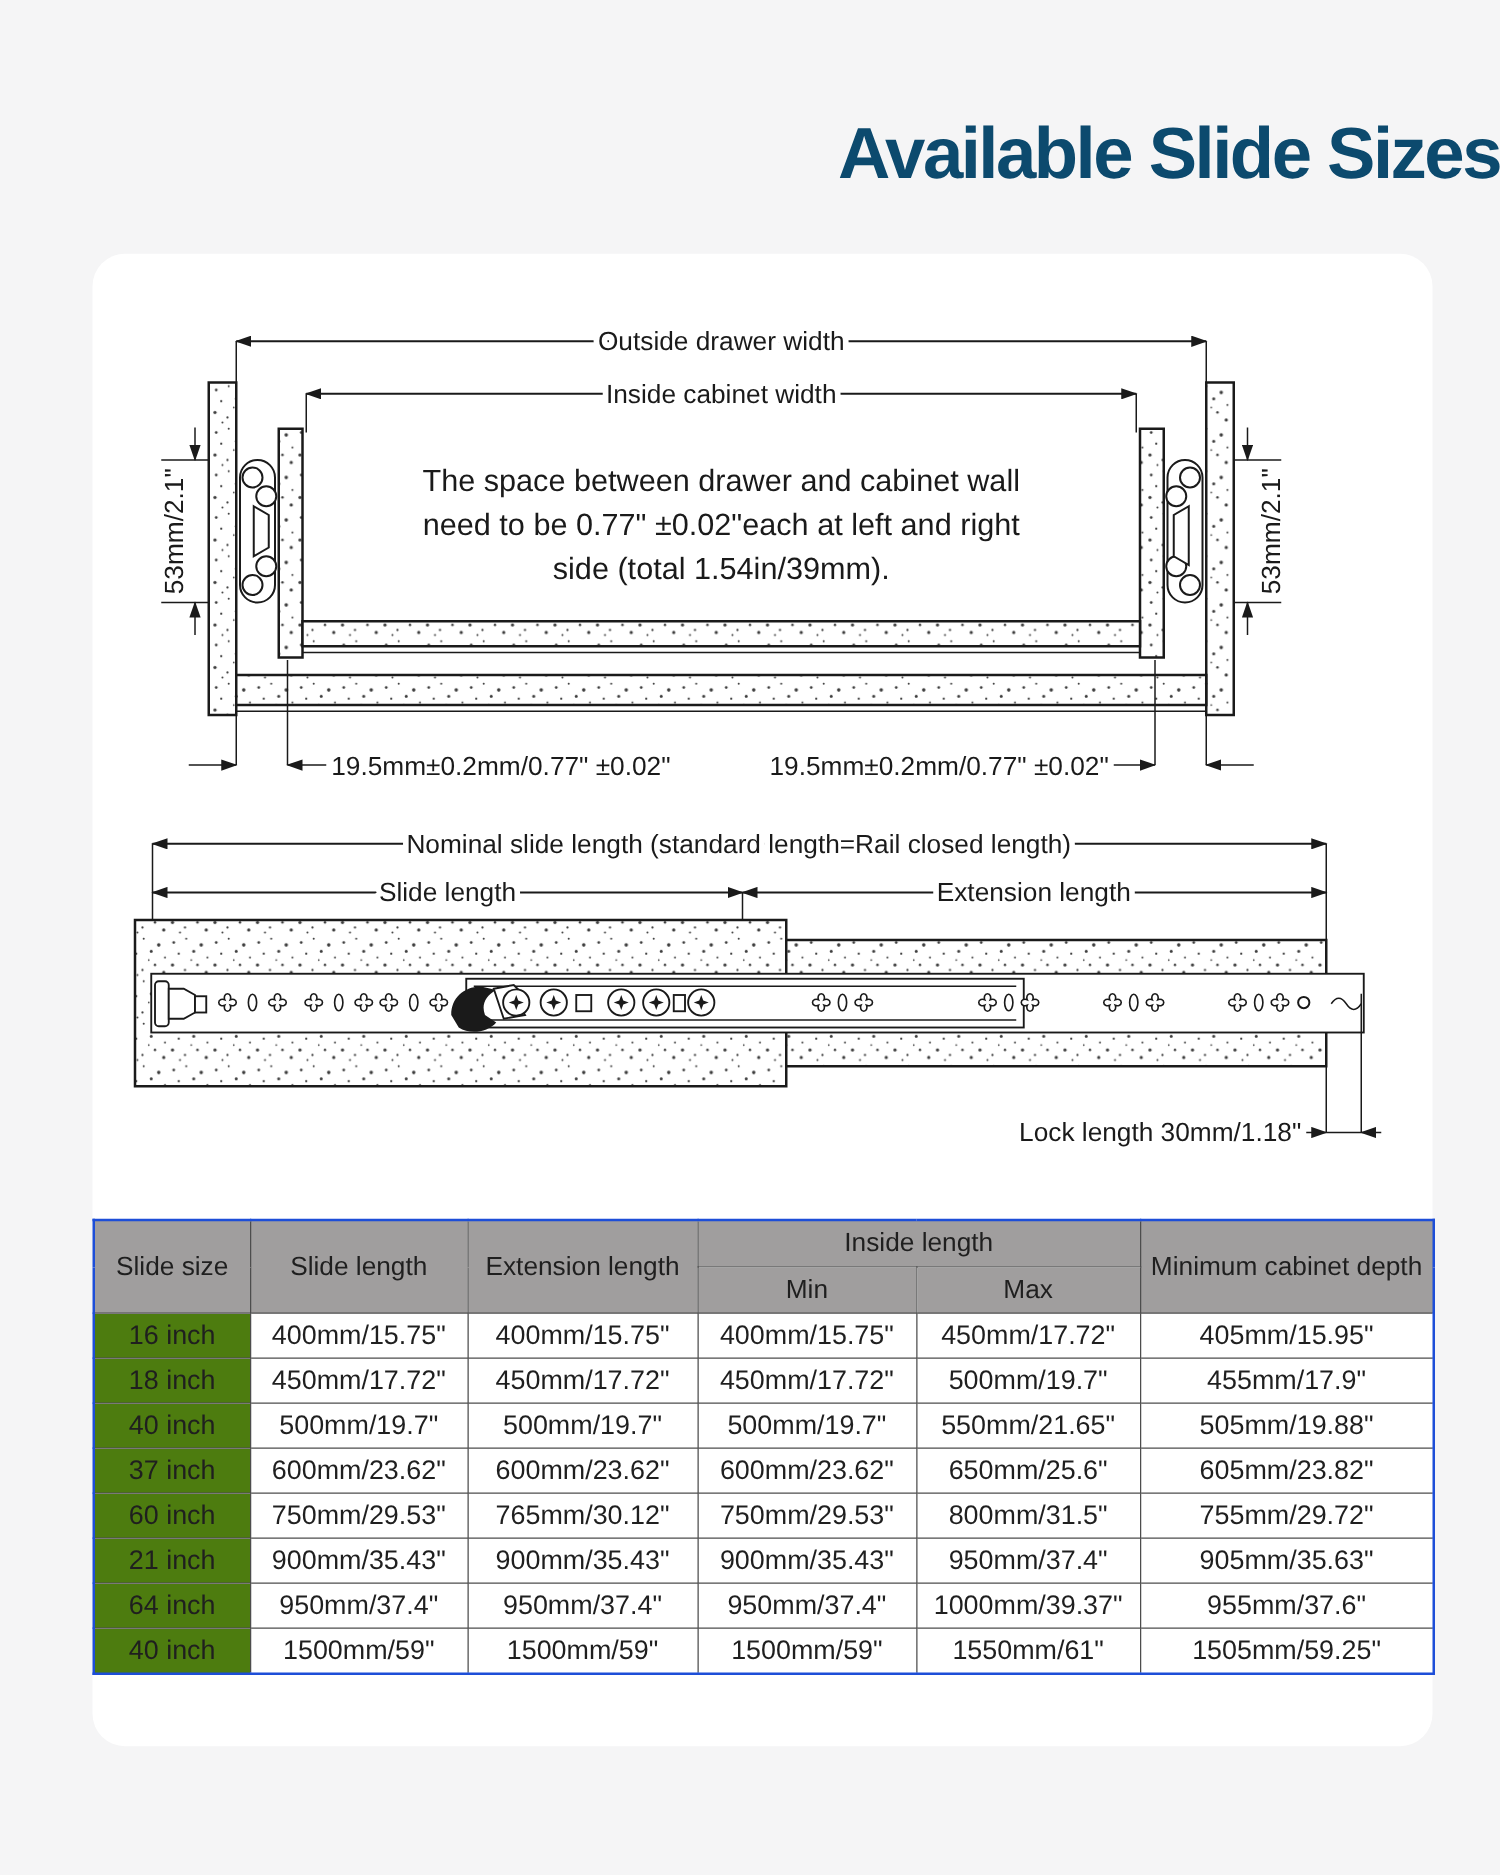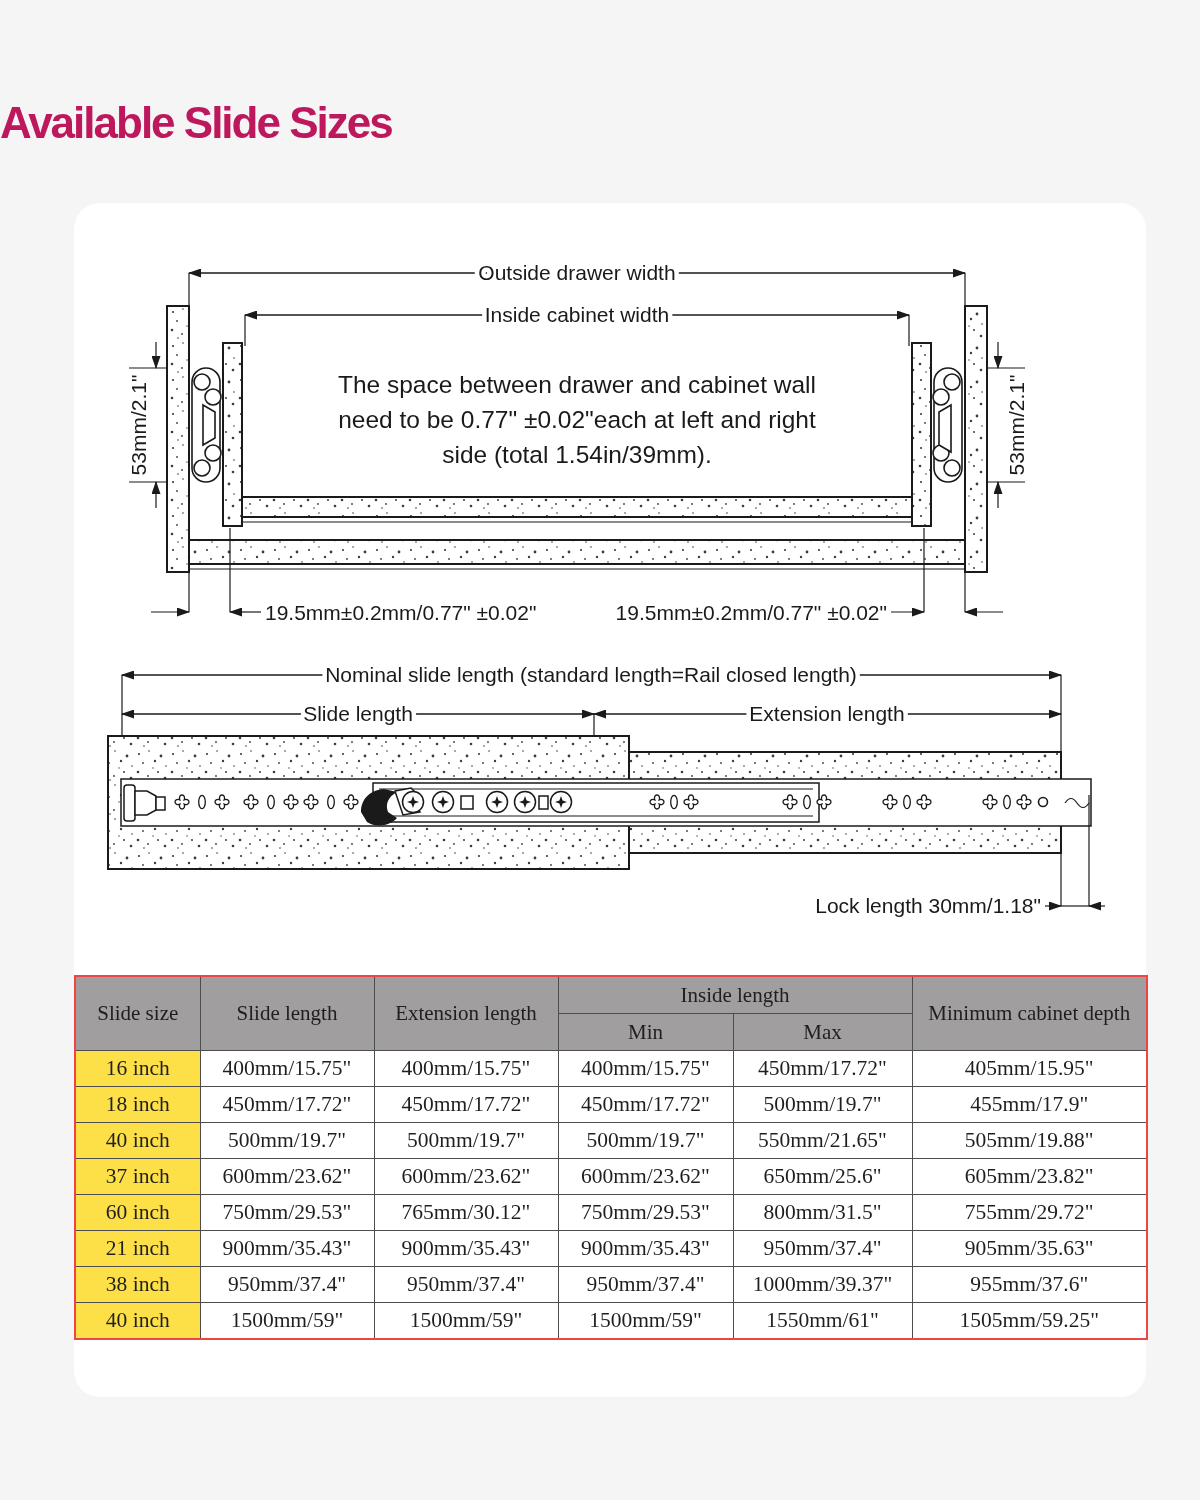--- a/index.html
+++ b/index.html
@@ -4,26 +4,26 @@
 <style>
   html,body{margin:0;padding:0;}
   body{
     width:1200px;height:1500px;
     background:#f5f5f6;
     font-family:"Liberation Sans","DejaVu Sans",sans-serif;
     overflow:hidden;
   }
   .page-title{
     margin:88px 0 0 0;
-    text-align:left;
-    font-size:44px;
+    text-align:right;
+    font-size:58px;
     line-height:70px;
     font-weight:700;
     letter-spacing:-2px;
-    color:#be185d;
+    color:#0c4a6e;
   }
   .card{
     margin:45px 0 0 74px;
     width:1072px;
     height:1194px;
     background:#ffffff;
     border-radius:26px;
     box-sizing:border-box;
   }
   .diagram-svg{display:block;}
@@ -37,22 +37,21 @@
   .lbl{font-size:21px;}
   .note{font-size:24.5px;}
   .halo{paint-order:stroke;stroke:#ffffff;stroke-width:9px;stroke-linejoin:round;}
   .mid{text-anchor:middle;}
   .endA{text-anchor:end;}
   
   table.sizes{
     width:100%;
     border-collapse:collapse;
     table-layout:fixed;
-    border:2px solid #ef4444;
-    font-family:Liberation Serif, serif;
+    border:2px solid #1d4ed8;
   }
   table.sizes th, table.sizes td{
     border:1px solid #4d4d4d;
     text-align:center;
     vertical-align:middle;
     padding:0;
     color:#1f1f1f;
     overflow:hidden;
     white-space:nowrap;
   }
@@ -60,21 +59,21 @@
     background:#A09E9E;
     font-weight:400;
     font-size:21px;
     height:36px;
   }
   table.sizes td{
     background:#ffffff;
     font-size:21.5px;
     height:35px;
   }
-  table.sizes td.rowlabel{background:#fde047;}
+  table.sizes td.rowlabel{background:#4d7c0f;}
 </style>
 </head>
 <body>
 
 <h1 class="page-title">Available Slide Sizes</h1>
 
 <div class="card">
 
   <svg class="diagram-svg" width="1072" height="772" viewBox="75 203 1072 772" xmlns="http://www.w3.org/2000/svg">
     <defs>
@@ -337,21 +336,21 @@
       </tr>
       <tr>
         <td class="rowlabel">21 inch</td>
         <td>900mm/35.43"</td>
         <td>900mm/35.43"</td>
         <td>900mm/35.43"</td>
         <td>950mm/37.4"</td>
         <td>905mm/35.63"</td>
       </tr>
       <tr>
-        <td class="rowlabel">38 inch</td>
+        <td class="rowlabel">64 inch</td>
         <td>950mm/37.4"</td>
         <td>950mm/37.4"</td>
         <td>950mm/37.4"</td>
         <td>1000mm/39.37"</td>
         <td>955mm/37.6"</td>
       </tr>
       <tr>
         <td class="rowlabel">40 inch</td>
         <td>1500mm/59"</td>
         <td>1500mm/59"</td>

